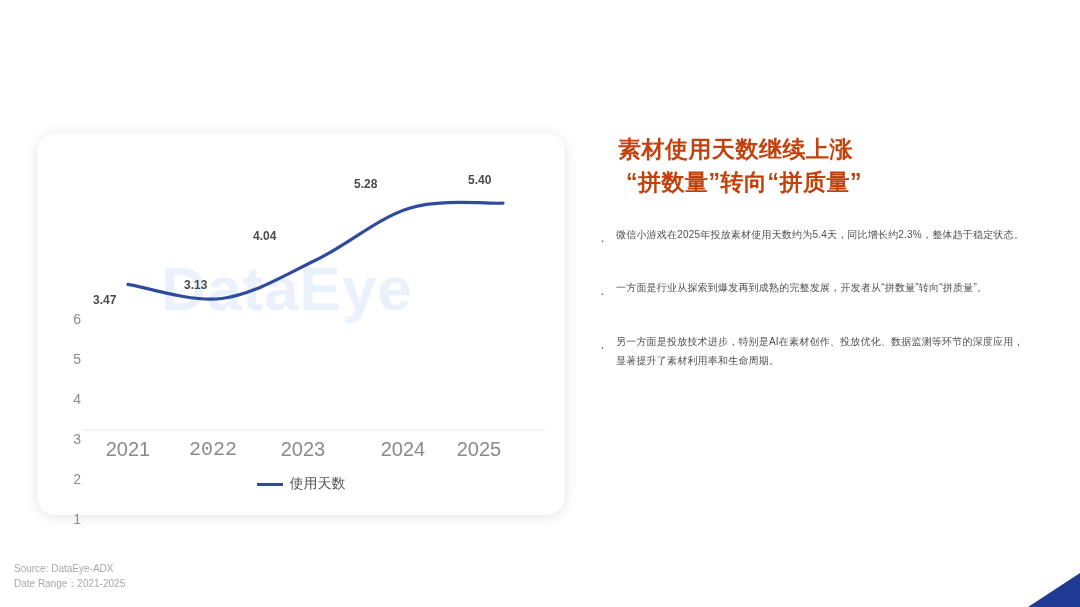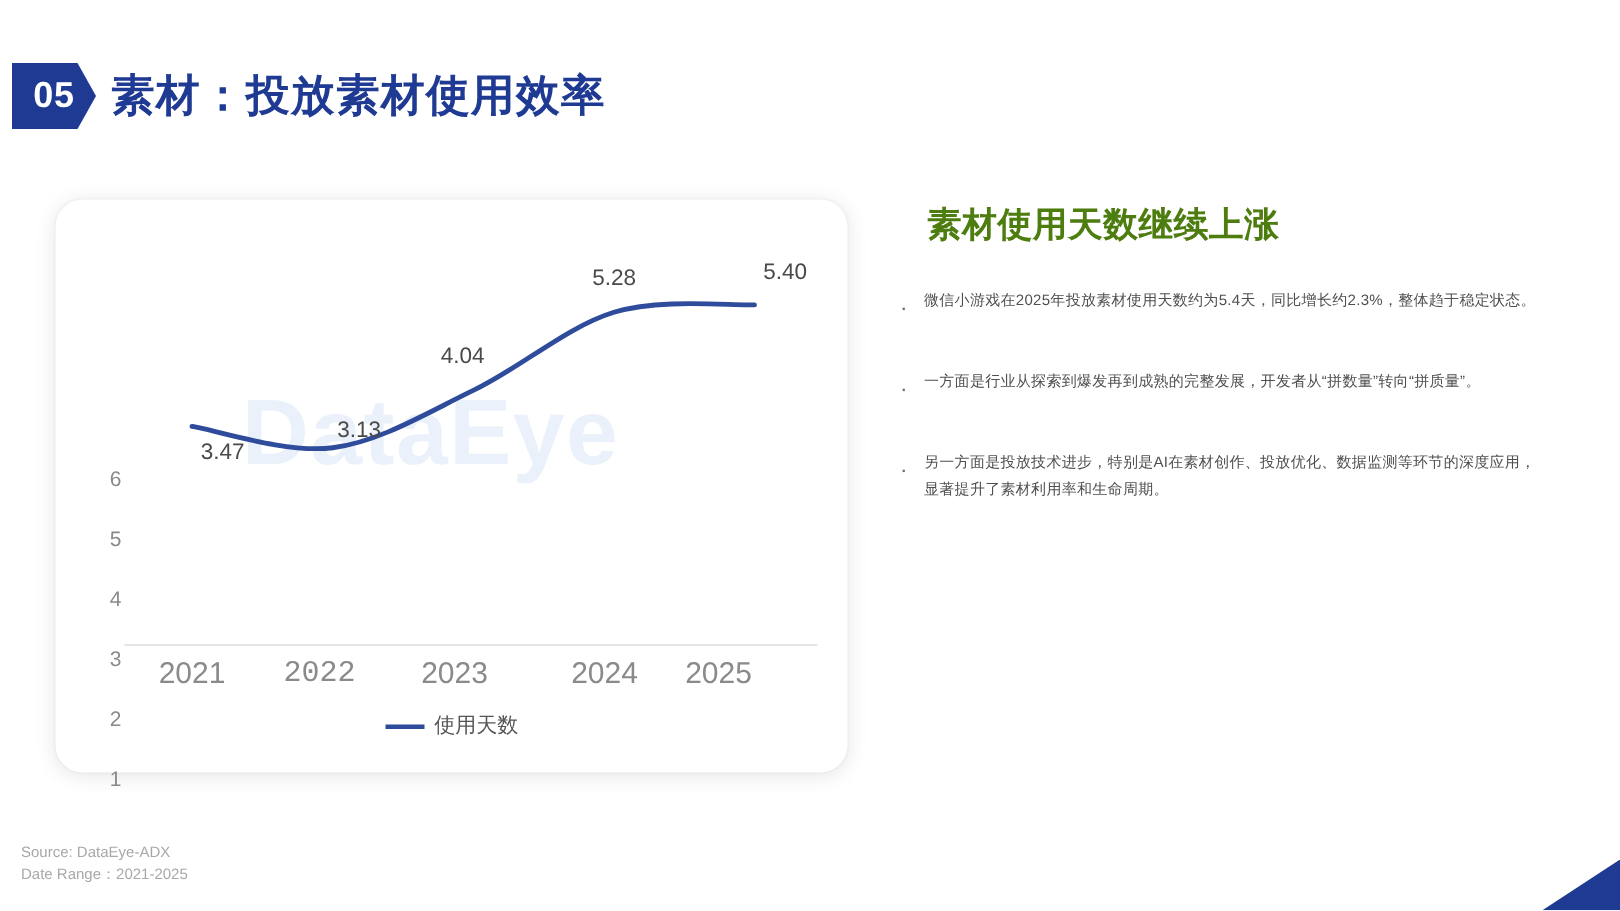--- a/index.html
+++ b/index.html
@@ -95,23 +95,24 @@
   .axis-label-x {
     position: absolute;
     width: 70px;
     text-align: center;
     font-size: 20px;
     color: #8a8a8a;
   }
   .point-label {
     position: absolute;
     width: 70px;
-    text-align: right;
-    font-size: 15px;
+    text-align: left;
+    font-size: 12px;
     color: #4a4a4a;
+    font-weight: bold;
   }
   #chart-legend {
     position: absolute;
     left: 0;
     top: 330px;
     width: 528px;
     display: flex;
     align-items: center;
     justify-content: center;
     gap: 7px;
@@ -131,21 +132,21 @@
   
   #right-panel {
     position: absolute;
     left: 600px;
     top: 133px;
     width: 430px;
   }
   .headline-line {
     font-size: 23px;
     font-weight: bold;
-    color: #4d7c0f;
+    color: #c2410c;
     letter-spacing: 0.5px;
     line-height: 1.45;
     white-space: nowrap;
   }
   #headline-l1 { padding-left: 18px; }
   #headline-l2 { padding-left: 26px; }
 
   #bullets {
     margin-top: 26px;
   }
@@ -190,24 +191,20 @@
     background: #1f3a93;
     -webkit-clip-path: polygon(100% 0%, 100% 100%, 0% 100%);
     clip-path: polygon(100% 0%, 100% 100%, 0% 100%);
   }
 </style>
 </head>
 <body>
 
 <div id="slide">
 
-  <div id="header">
-    <div id="section-badge">05</div>
-    <div id="header-title">素材：投放素材使用效率</div>
-  </div>
 
   <div id="chart-card">
 
     <div id="chart-watermark">DataEye</div>
 
     <div class="axis-label-y" style="left:20px; top:178px;">6</div>
     <div class="axis-label-y" style="left:20px; top:218px;">5</div>
     <div class="axis-label-y" style="left:20px; top:258px;">4</div>
     <div class="axis-label-y" style="left:20px; top:298px;">3</div>
     <div class="axis-label-y" style="left:20px; top:338px;">2</div>
@@ -234,20 +231,21 @@
     <div class="axis-label-x" style="left:407px; top:305px;">2025</div>
 
     <div id="chart-legend">
       <span id="legend-swatch" style="background: rgb(47, 75, 155);"></span>
       <span id="legend-label">使用天数</span>
     </div>
   </div>
 
   <div id="right-panel">
     <div class="headline-line" id="headline-l1">素材使用天数继续上涨</div>
+    <div class="headline-line" id="headline-l2">“拼数量”转向“拼质量”</div>
 
     <div id="bullets">
       <div class="bullet-row">
         <span class="bullet-dot">·</span>
         <span class="bullet-text">微信小游戏在2025年投放素材使用天数约为5.4天，同比增长约2.3%，整体趋于稳定状态。</span>
       </div>
       <div class="bullet-row">
         <span class="bullet-dot">·</span>
         <span class="bullet-text">一方面是行业从探索到爆发再到成熟的完整发展，开发者从“拼数量”转向“拼质量”。</span>
       </div>

